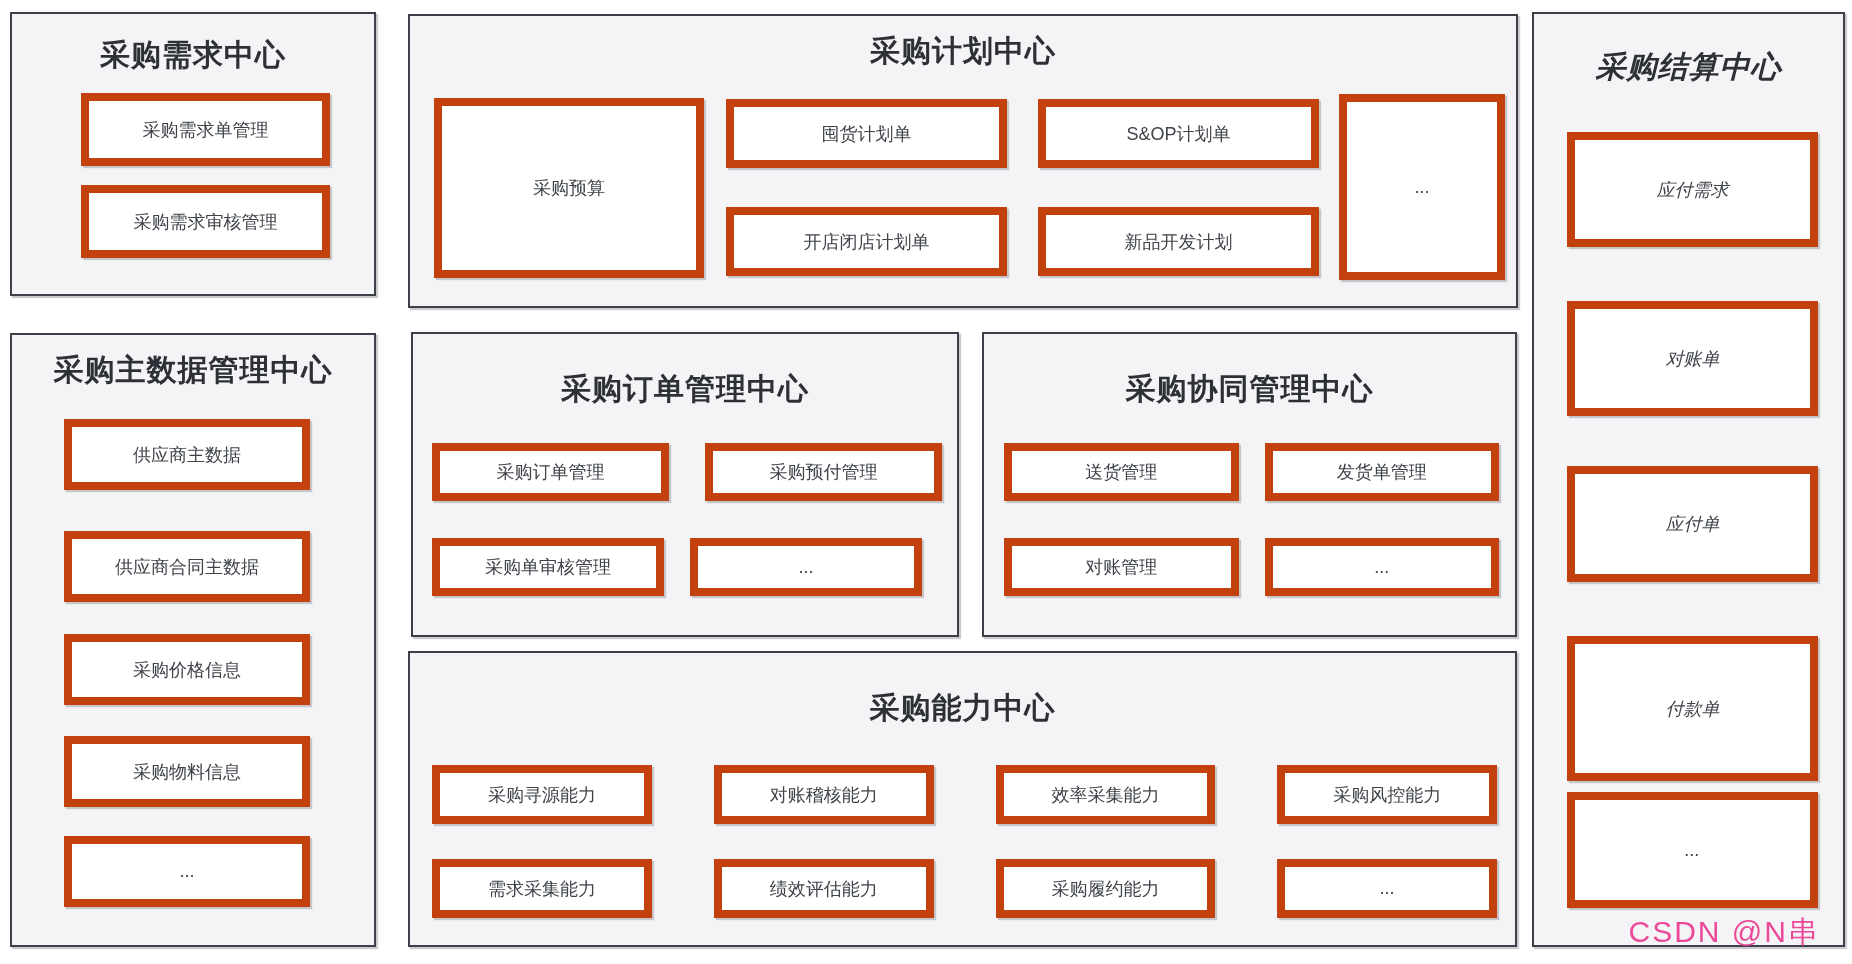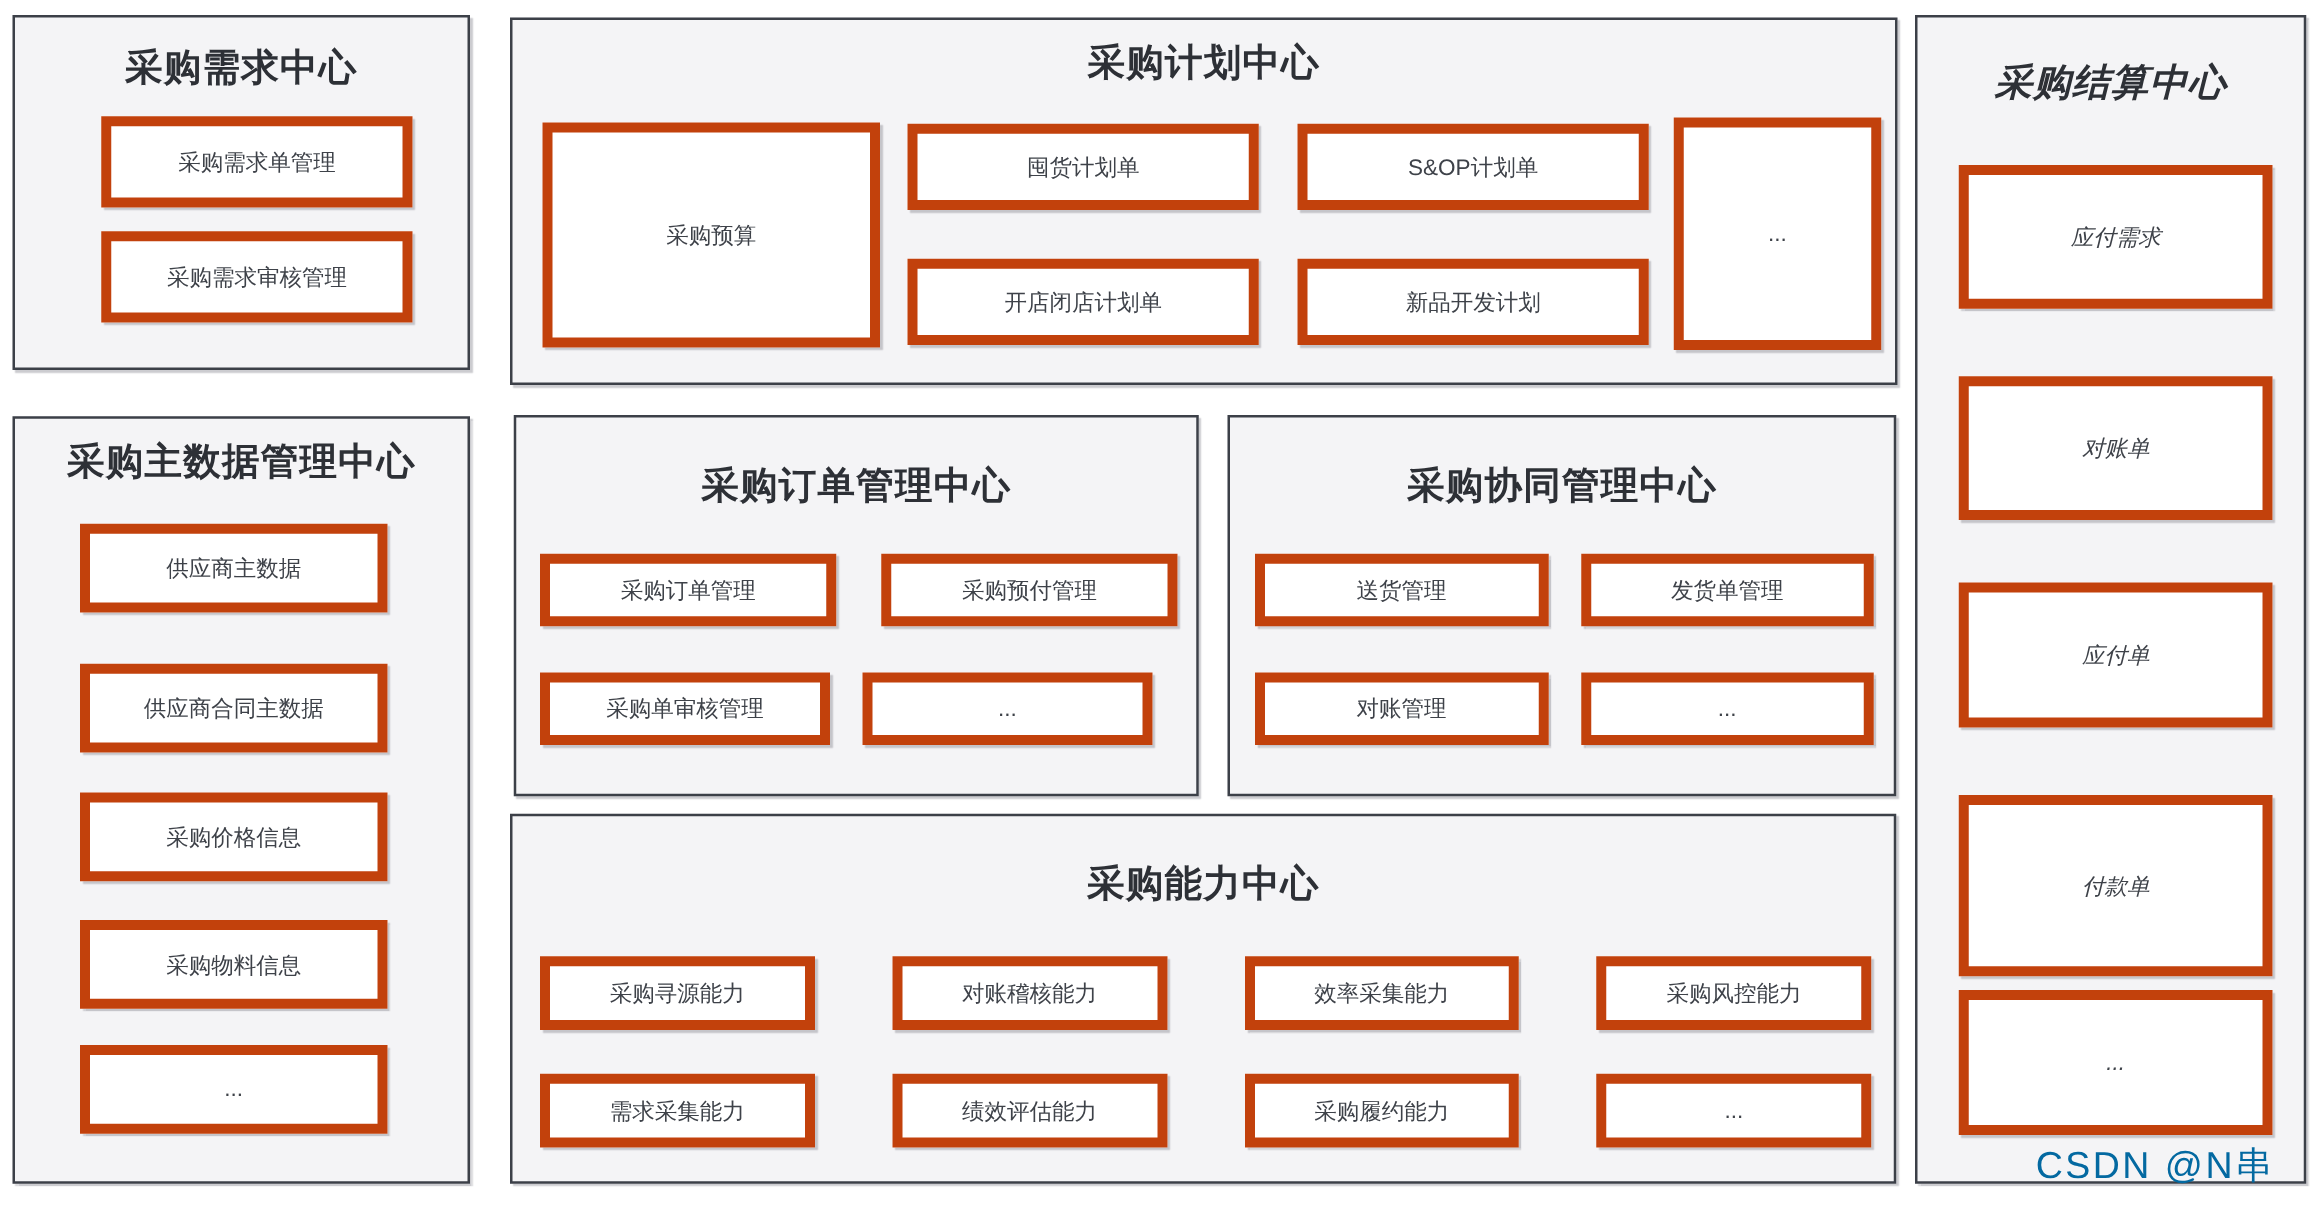--- a/index.html
+++ b/index.html
@@ -24,21 +24,21 @@
     border:8px solid #c2410c;
     box-shadow:2px 2px 1px rgba(110,110,120,0.35);
     box-sizing:border-box;
     display:flex;align-items:center;justify-content:center;
     font-size:18px;color:#3e4249;text-align:right;
   }
   .row{position:absolute;display:flex;}
   .row .box{position:static;flex:1;height:100%;}
   .watermark{
     position:absolute;
-    font-size:30px;color:#0369a1;letter-spacing:2px;
+    font-size:30px;color:#ec4899;letter-spacing:2px;
     user-select:none;white-space:nowrap;
   }
 </style>
 </head>
 <body>
 
 <div class="canvas">
 
   <section class="panel" style="left:10px;top:12px;width:366px;height:284px;">
     <h2 class="panel-title" style="top:24px;">采购需求中心</h2>

